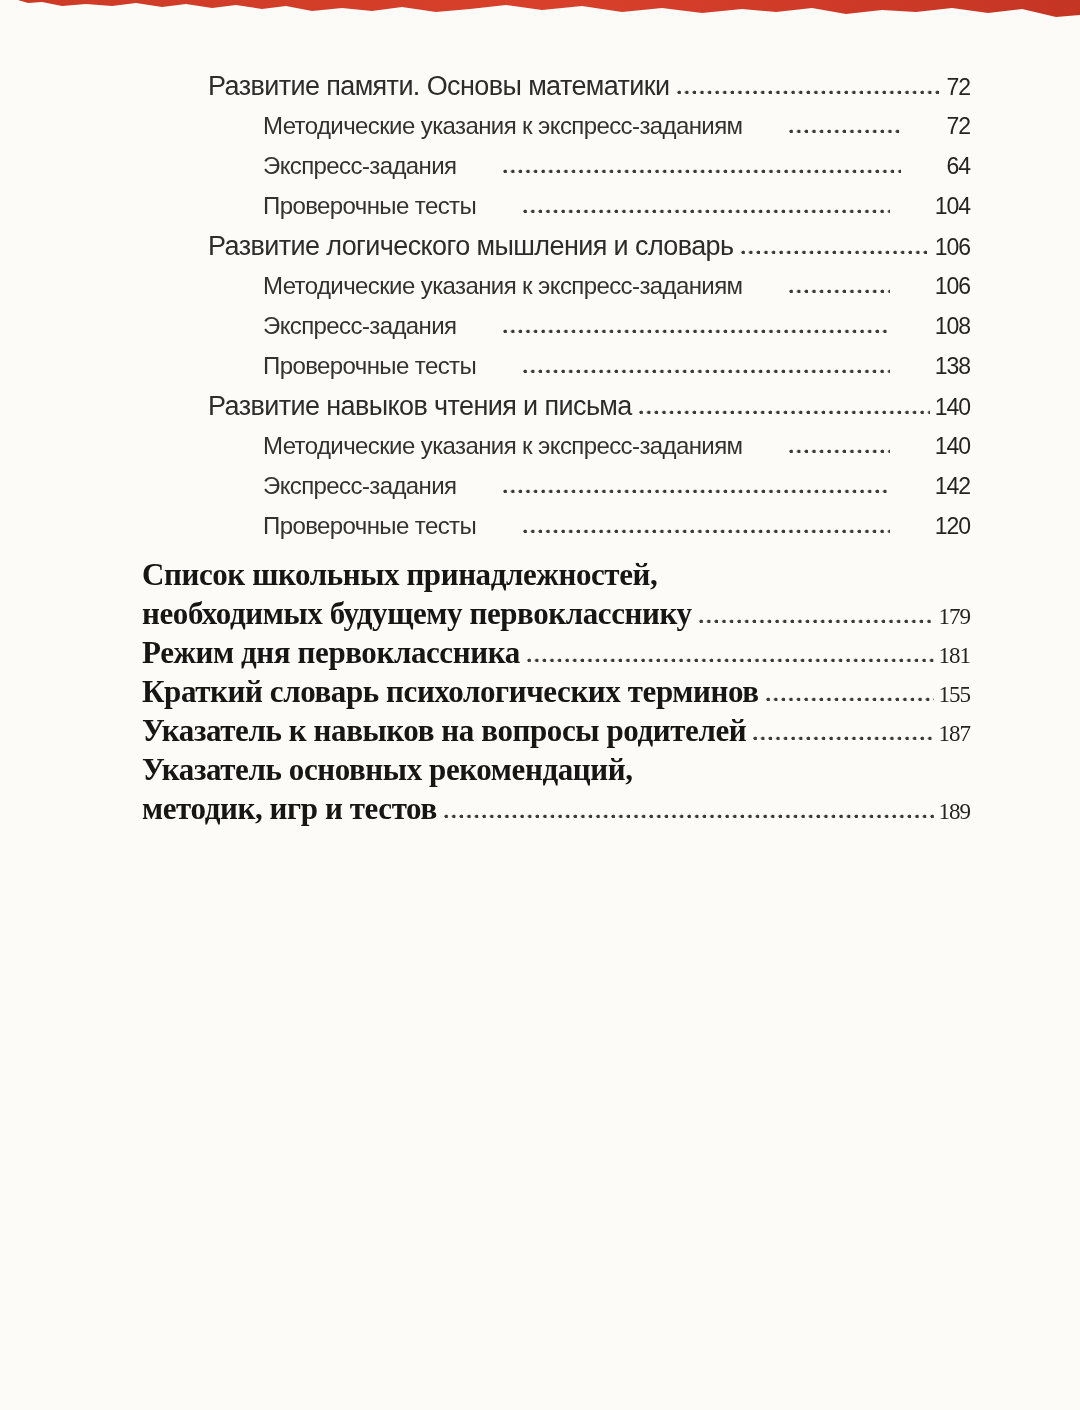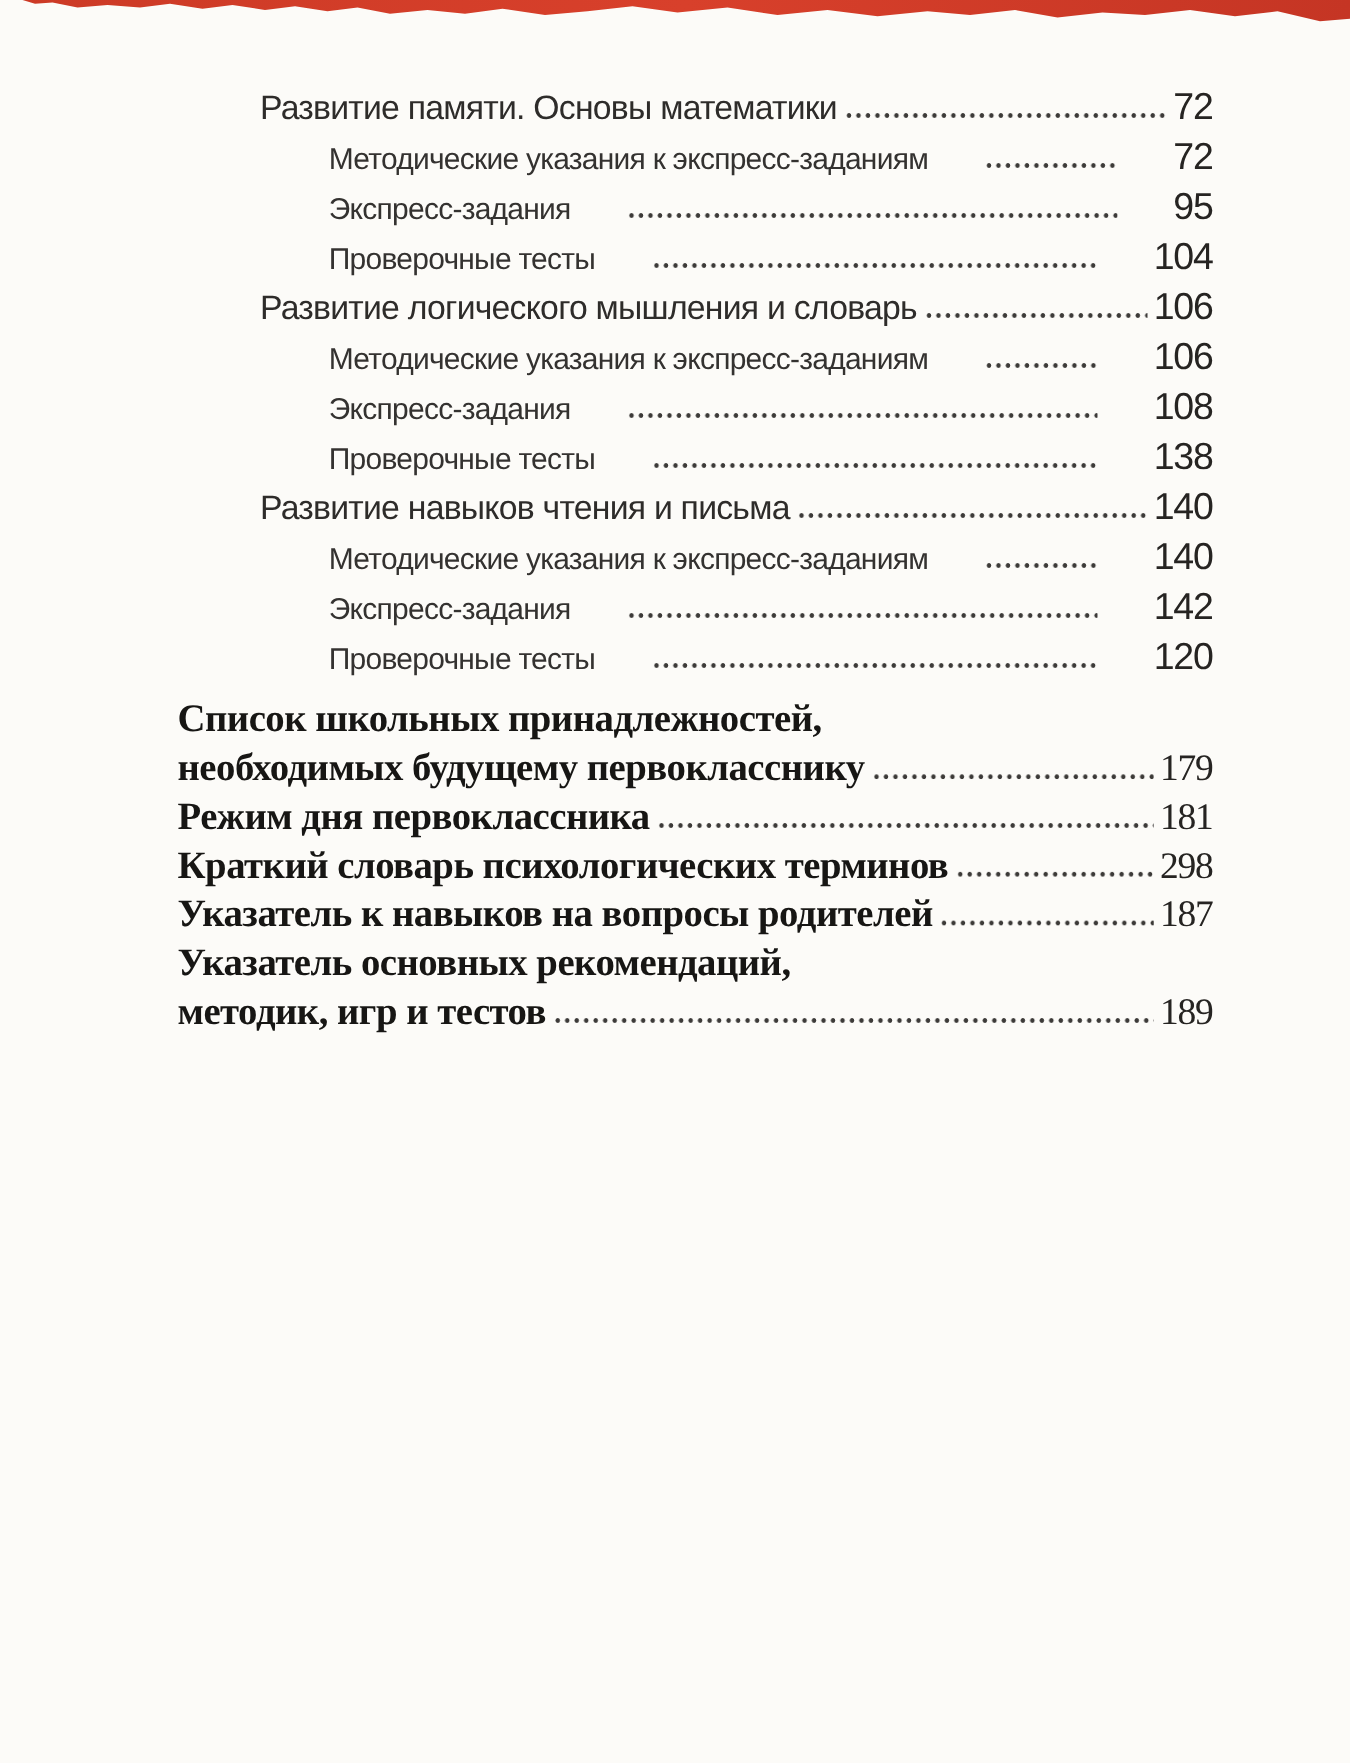--- a/index.html
+++ b/index.html
@@ -43,21 +43,21 @@
     height: 6px;
     align-self: baseline;
     margin: 0 5px 0 7px;
     background-image: radial-gradient(circle at 2.2px 3.4px, #3c3a38 1.55px, rgba(0,0,0,0) 2.1px);
     background-size: 7.6px 6px;
     background-repeat: repeat-x;
     background-position: 0 100%;
   }
   .row .pg {
     white-space: nowrap;
-    font-size: 30px;
+    font-size: 23px;
     font-weight: 400;
     color: #262422;
     letter-spacing: -1px;
   }
   .lvl1 {
     padding-left: 66px;
     font-size: 27px;
     height: 40px;
     line-height: 40px;
   }
@@ -108,21 +108,21 @@
     <span class="pg">72</span>
   </div>
   <div class="row lvl2">
     <span class="t">Методические указания к экспресс-заданиям</span>
     <span class="leader"></span>
     <span class="pg">72</span>
   </div>
   <div class="row lvl2">
     <span class="t">Экспресс-задания</span>
     <span class="leader"></span>
-    <span class="pg">95</span>
+    <span class="pg">64</span>
   </div>
   <div class="row lvl2">
     <span class="t">Проверочные тесты</span>
     <span class="leader"></span>
     <span class="pg">104</span>
   </div>
 
   <div class="row lvl1">
     <span class="t">Развитие логического мышления и словарь</span>
     <span class="leader"></span>
@@ -174,21 +174,21 @@
     <span class="pg">179</span>
   </div>
   <div class="row boldrow">
     <span class="t">Режим дня первоклассника</span>
     <span class="leader"></span>
     <span class="pg">181</span>
   </div>
   <div class="row boldrow">
     <span class="t">Краткий словарь психологических терминов</span>
     <span class="leader"></span>
-    <span class="pg">298</span>
+    <span class="pg">155</span>
   </div>
   <div class="row boldrow">
     <span class="t">Указатель к навыков на вопросы родителей</span>
     <span class="leader"></span>
     <span class="pg">187</span>
   </div>
   <div class="row boldrow">
     <span class="t">Указатель основных рекомендаций,</span>
   </div>
   <div class="row boldrow">

